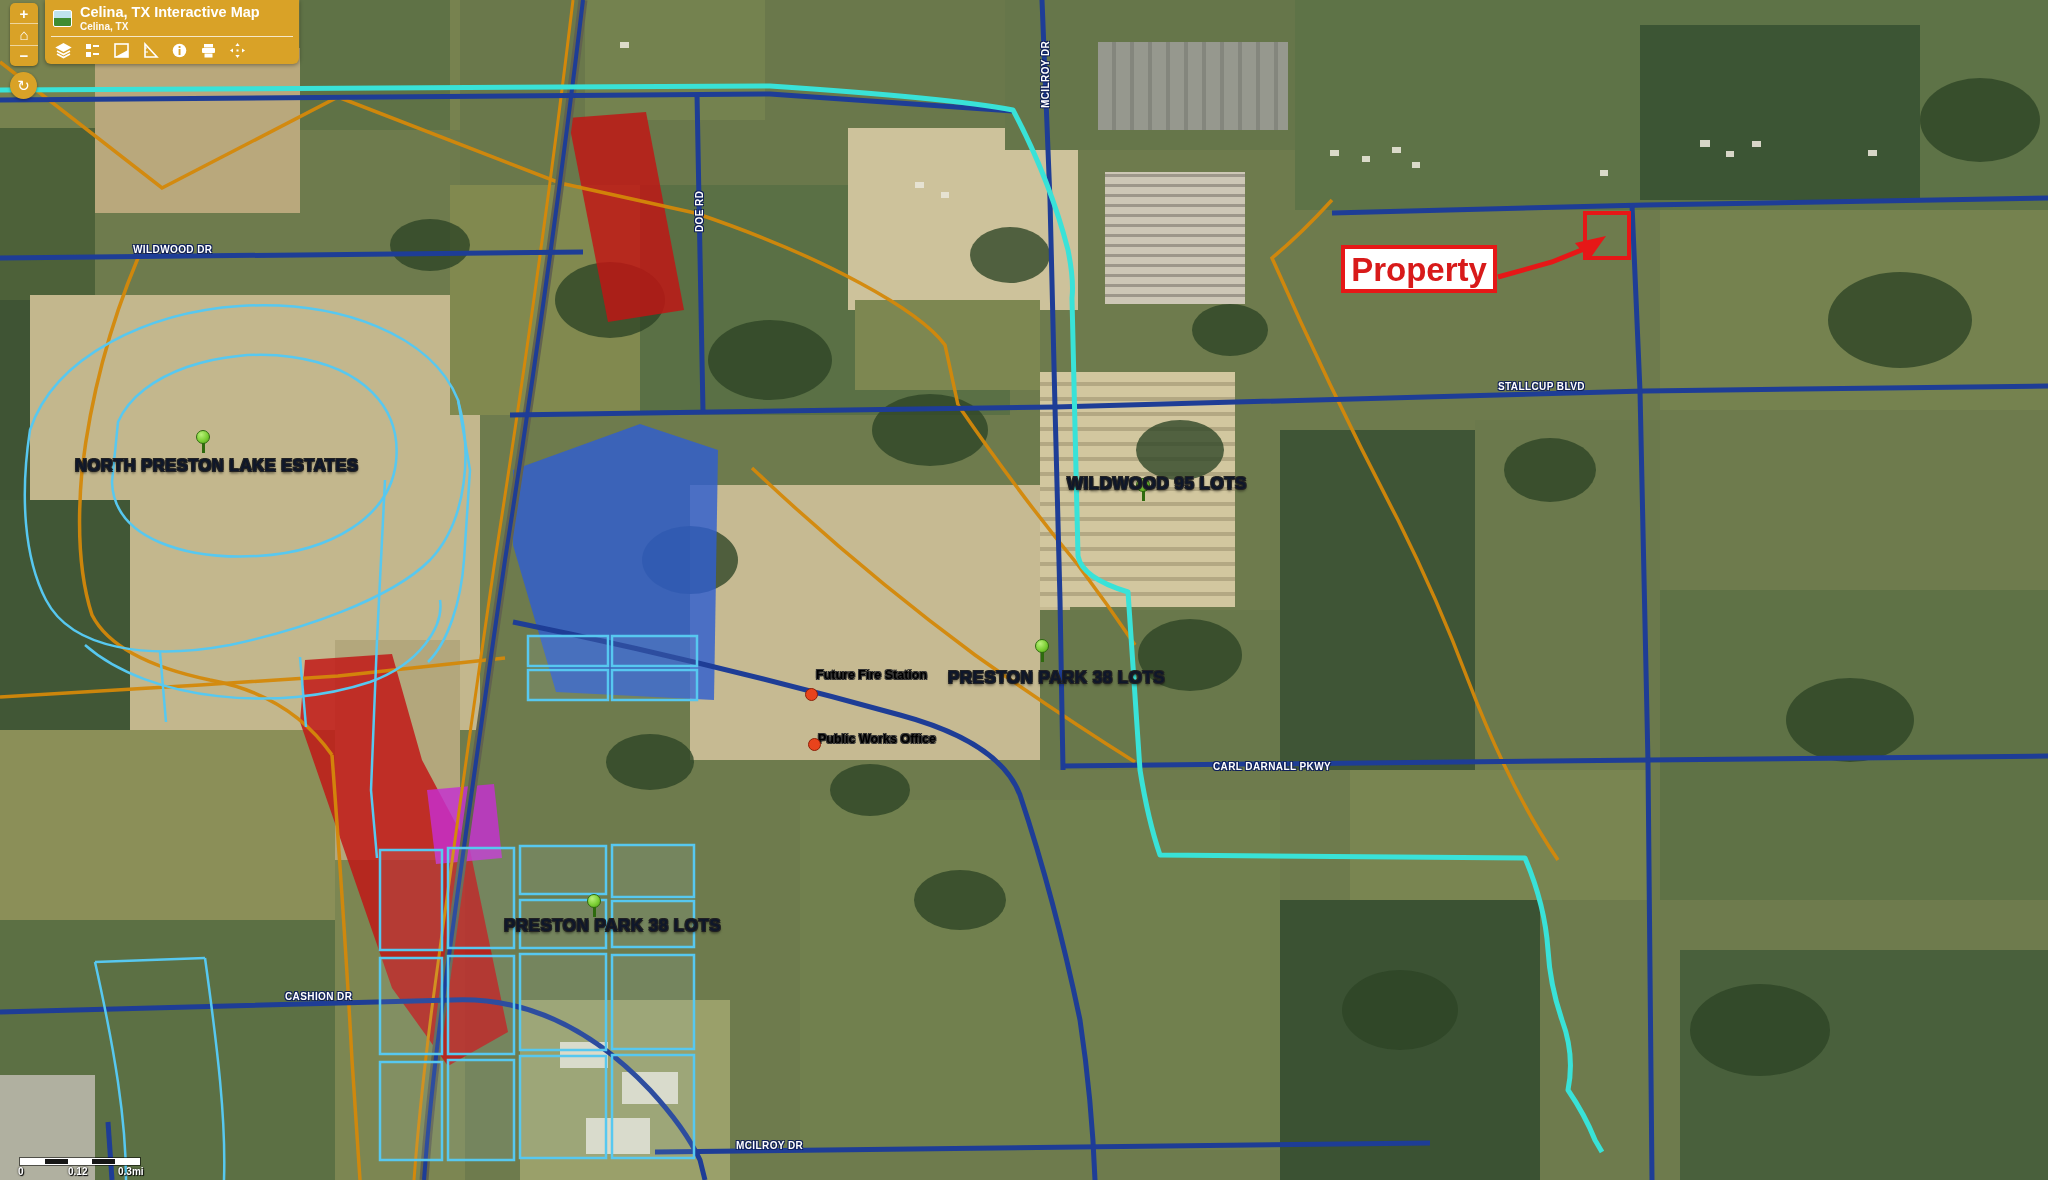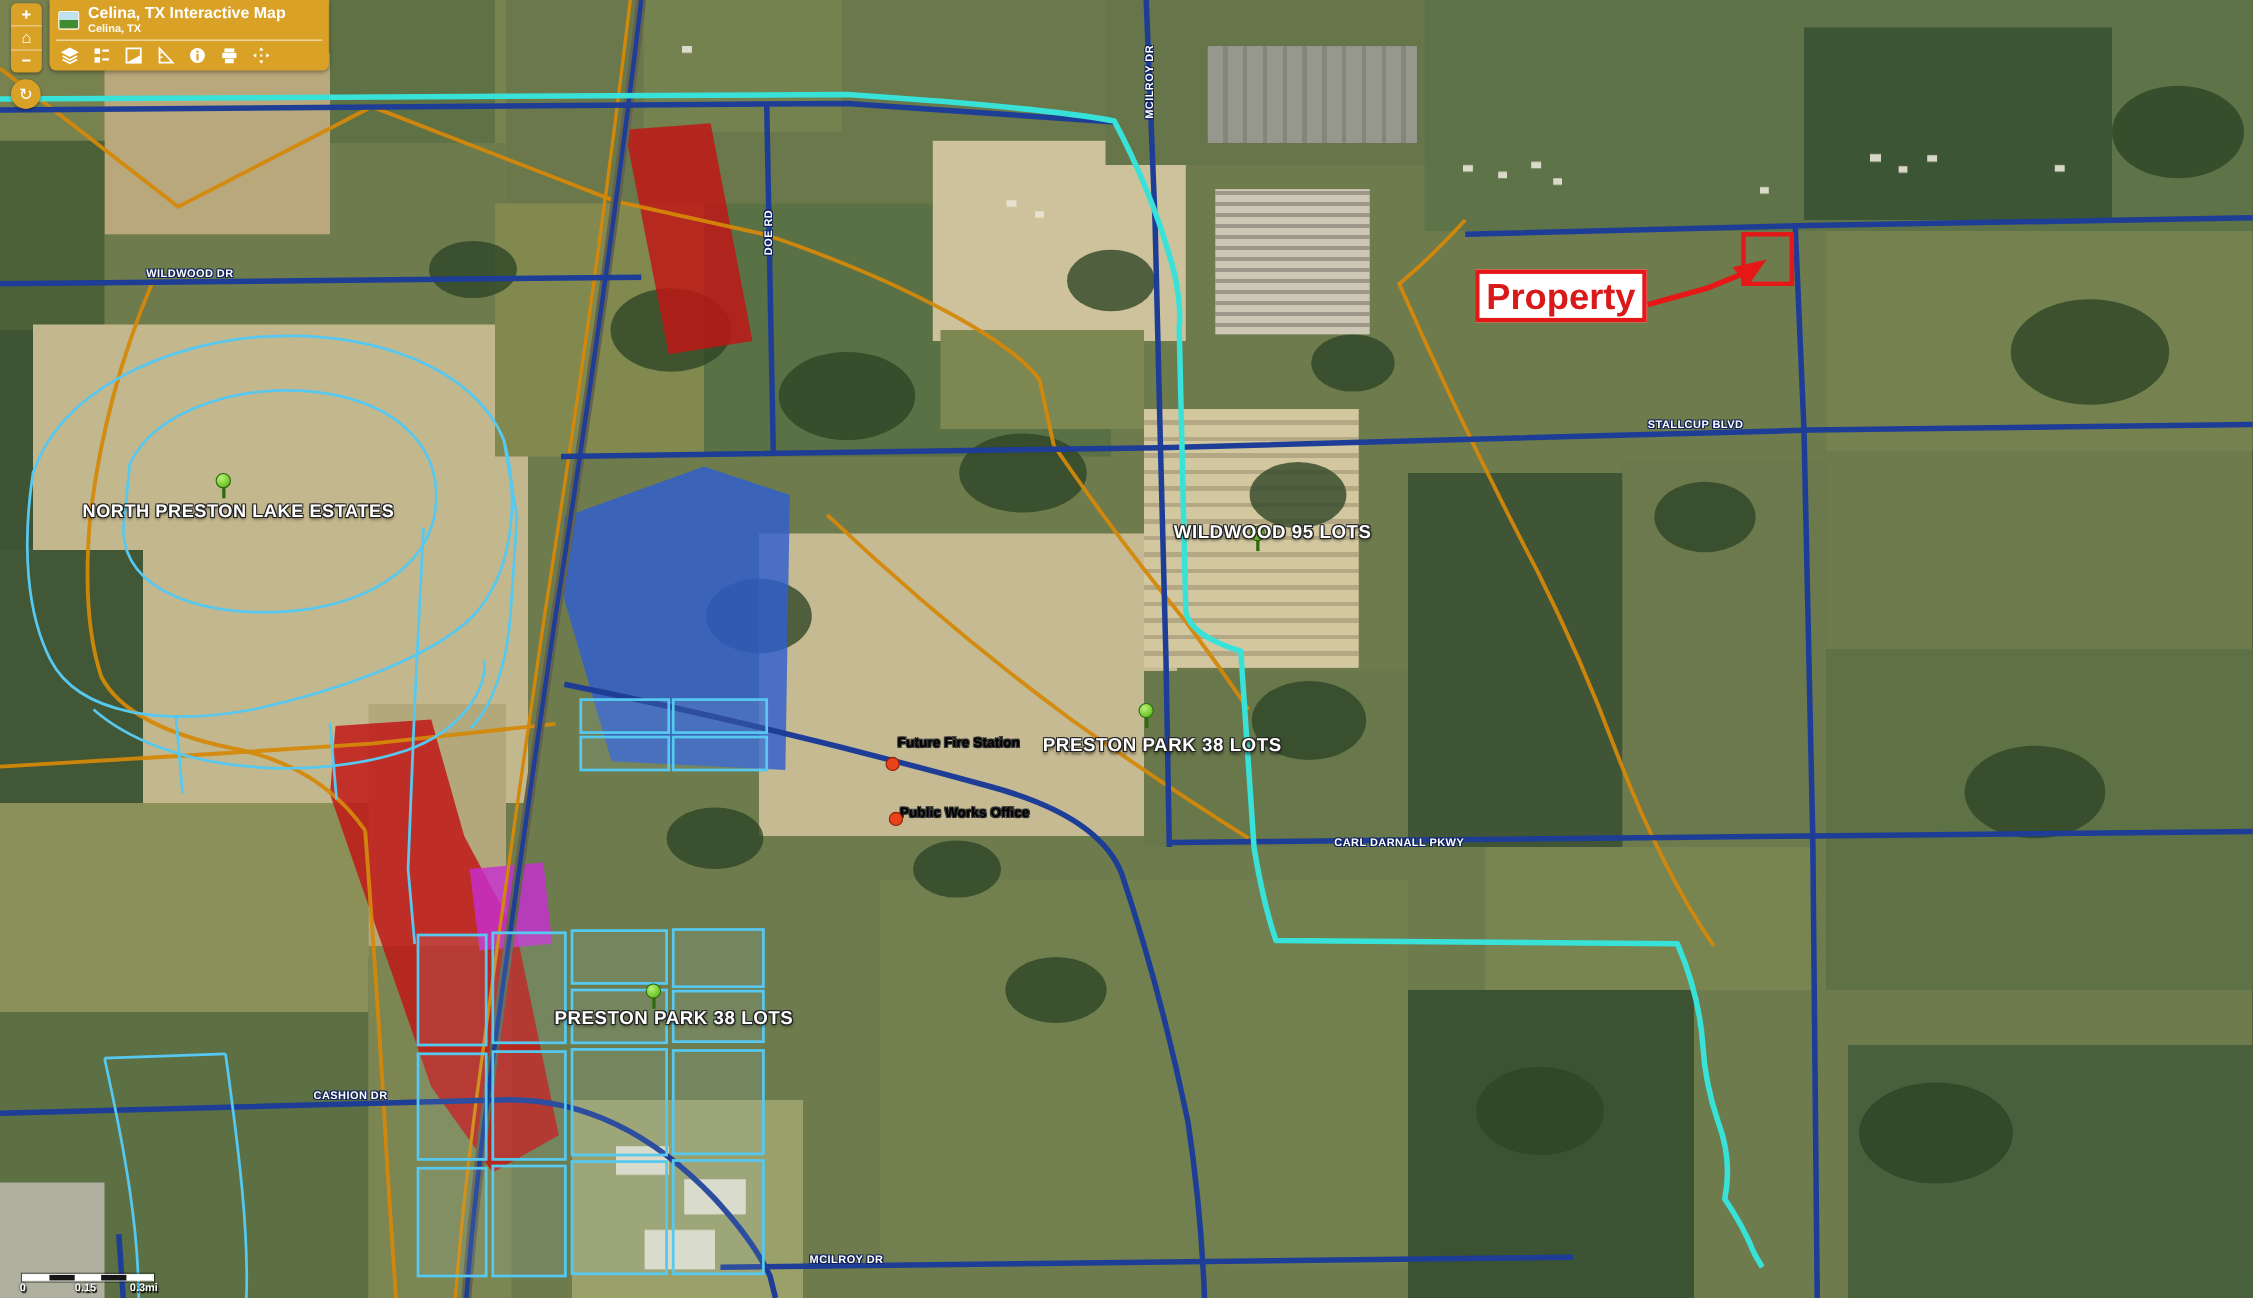--- a/index.html
+++ b/index.html
@@ -7,21 +7,21 @@
        font-family:"Liberation Sans",sans-serif;
        background:#6e7b4d;}
   #base{position:absolute;inset:0;}
   .patch{position:absolute;}
   .rows-storage{background:repeating-linear-gradient(0deg,#cdc7b6 0 7px,#9d978a 7px 10px);}
   .rows-houses{background:repeating-linear-gradient(0deg,#d2c79f 0 11px,#b3a883 11px 15px);}
   .rows-dev{background:repeating-linear-gradient(90deg,#96988e 0 14px,#84867d 14px 18px);}
   svg{position:absolute;left:0;top:0;}
 
   
-  .sub-label{position:absolute;font-weight:bold;font-size:17px;color:#ffffff;letter-spacing:.5px;white-space:nowrap;
+  .sub-label{position:absolute;font-weight:bold;font-size:17px;color:#0f172a;letter-spacing:.5px;white-space:nowrap;
     text-shadow:-1px -1px 0 #222,1px -1px 0 #222,-1px 1px 0 #222,1px 1px 0 #222,0 2px 3px rgba(0,0,0,.7);}
   .road-label{position:absolute;font-weight:bold;font-size:10px;color:#fff;letter-spacing:.4px;white-space:nowrap;
     text-shadow:-1px -1px 0 #10205a,1px -1px 0 #10205a,-1px 1px 0 #10205a,1px 1px 0 #10205a;}
   .road-label.vertical{transform:rotate(-90deg);transform-origin:left top;}
   .poi-label{position:absolute;font-weight:bold;font-size:12.5px;color:#000000;white-space:nowrap;
     text-shadow:-1px -1px 0 #333,1px -1px 0 #333,-1px 1px 0 #333,1px 1px 0 #333;}
   .poi-dot{position:absolute;width:11px;height:11px;border-radius:50%;background:#e8431c;border:1px solid #8c2008;}
 
   .pin{position:absolute;}
   .pin .stem{position:absolute;left:6px;top:10px;width:3px;height:13px;background:#2e6b0e;}
@@ -270,21 +270,21 @@
 
   <div class="scalebar">
     <div class="bar">
       <div class="seg" style="background:#fff"></div>
         <div class="seg" style="background:#161616"></div>
       <div class="seg" style="background:#fff"></div>
         <div class="seg" style="background:#161616"></div>
       <div class="seg" style="background:#fff"></div>
     </div>
     <span class="lab" style="left:-2px">0</span>
-    <span class="lab" style="left:48px">0.15</span>
+    <span class="lab" style="left:48px">0.12</span>
     <span class="lab" style="left:98px">0.3mi</span>
   </div>
 
   <div class="zoom-widget amber">
     <div class="zbtn">+</div>
     <div class="zbtn">⌂</div>
     <div class="zbtn">−</div>
   </div>
   <div class="round-btn amber">↻</div>
 

